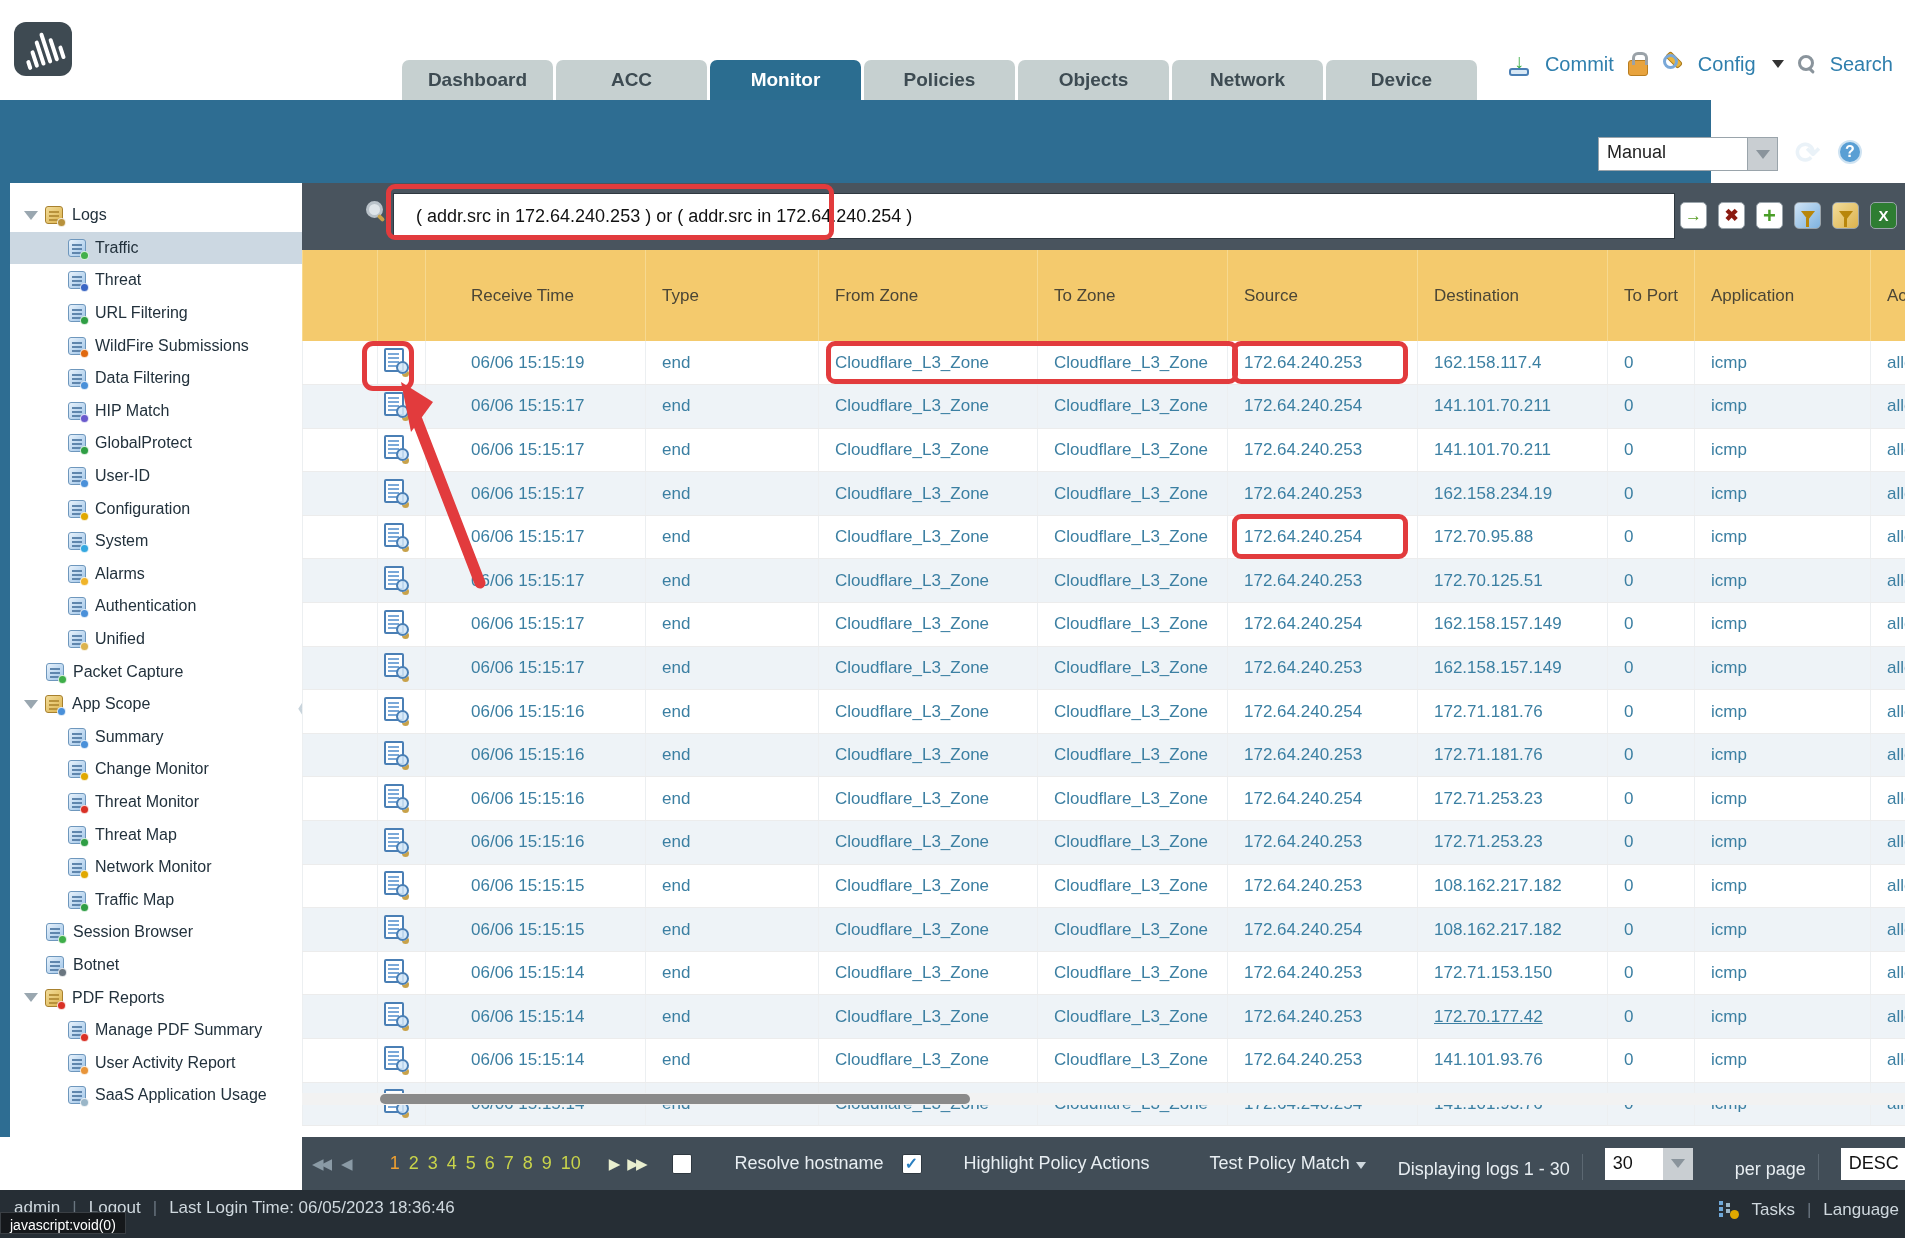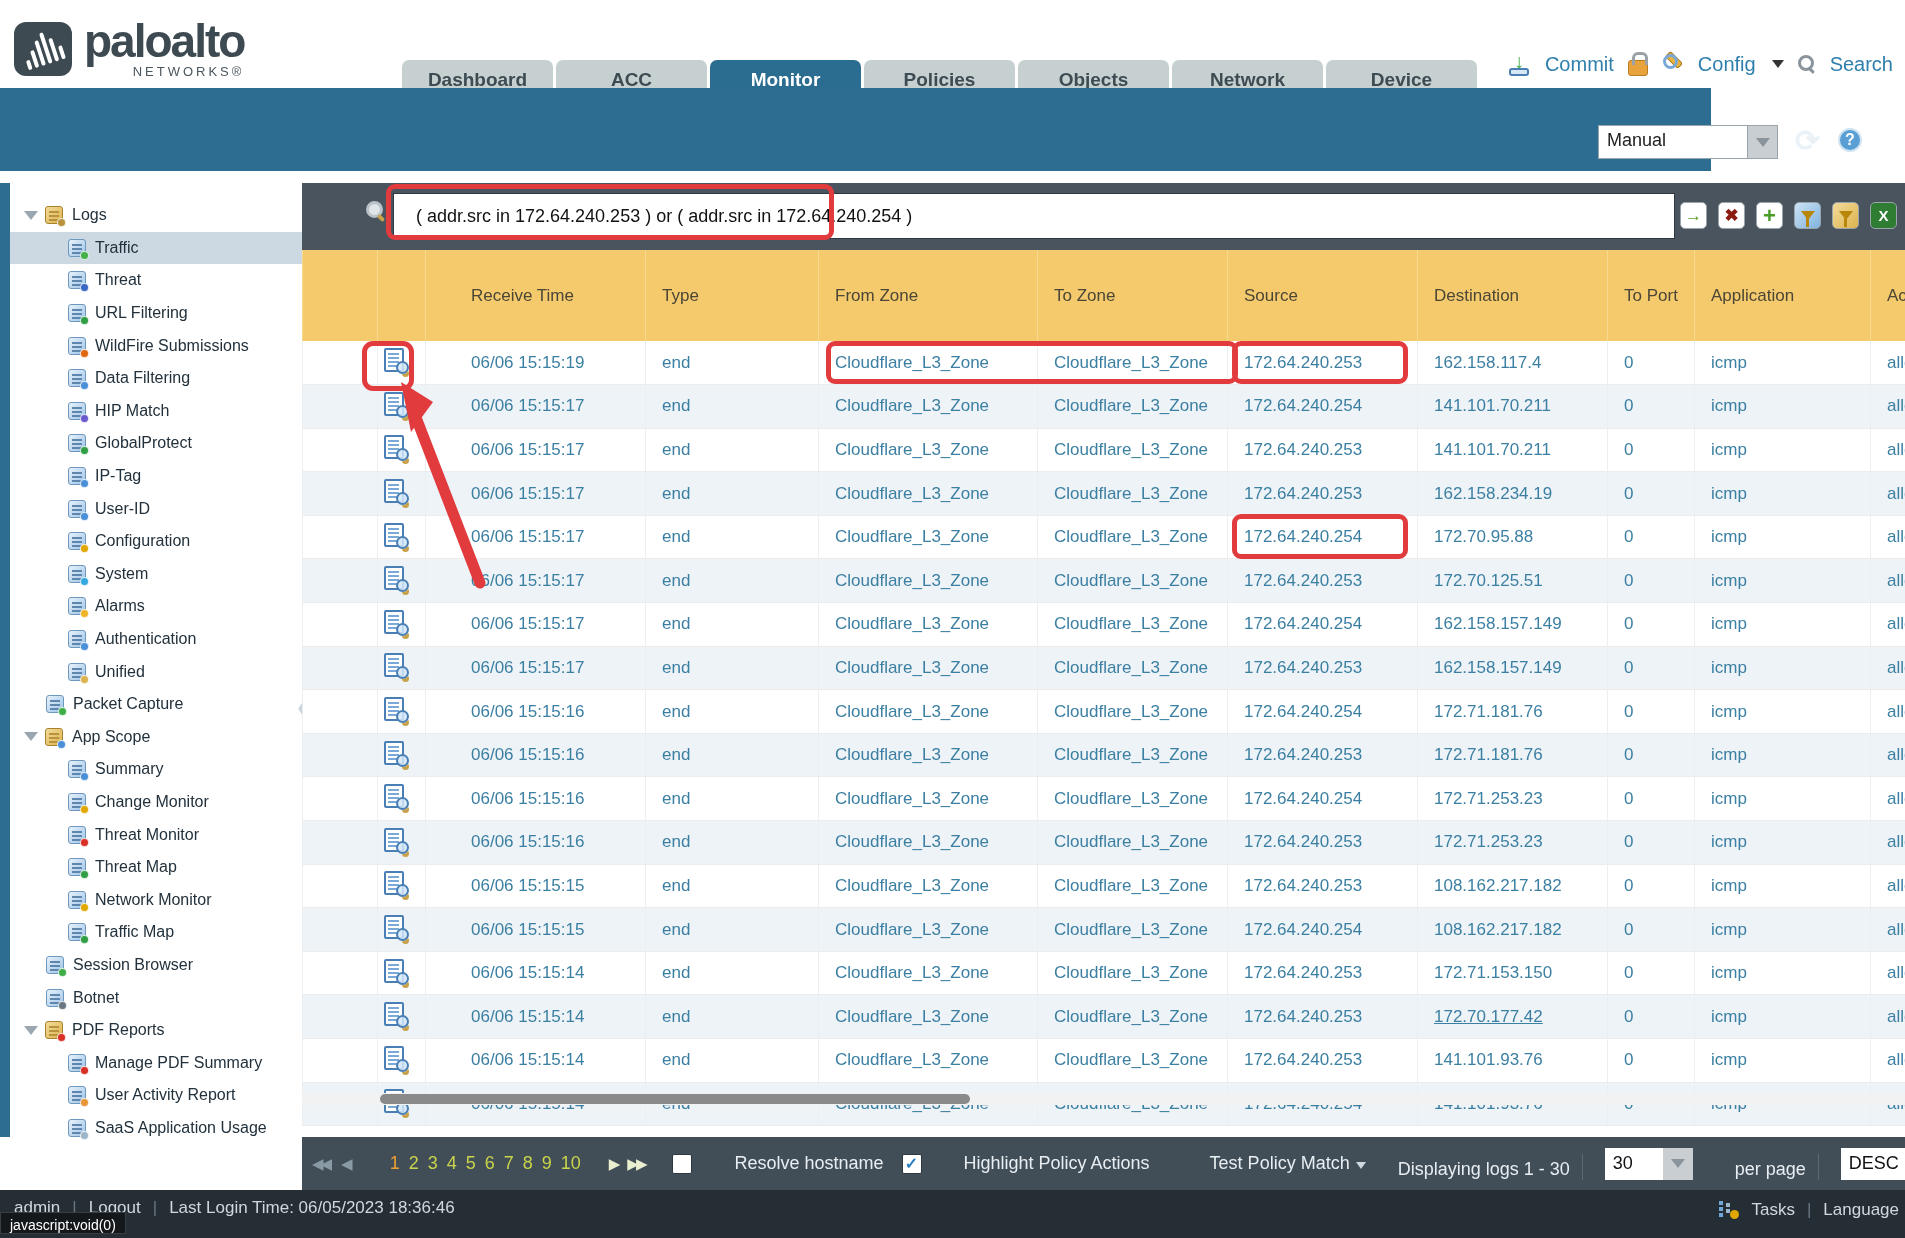--- a/index.html
+++ b/index.html
@@ -30,21 +30,21 @@
   .lock-ico:before { content:""; position:absolute; left:3px; top:-9px; width:10px; height:10px; border:3px solid #9aa2a8; border-bottom:none; border-radius:6px 6px 0 0; }
   .wrench-ico { width:22px; height:22px; position:relative; }
   .wrench-ico:before { content:""; position:absolute; left:3px; top:3px; width:16px; height:6px; background:#e8b43d; border:1px solid #a8791e; border-radius:3px; transform:rotate(45deg); }
   .wrench-ico:after { content:""; position:absolute; left:1px; top:1px; width:9px; height:9px; border:3px solid #7aa8d8; border-radius:50%; }
   .search-ico { width:18px; height:18px; position:relative; }
   .search-ico:before { content:""; position:absolute; left:0; top:0; width:10px; height:10px; border:3px solid #8a949c; border-radius:50%; }
   .search-ico:after { content:""; position:absolute; left:12px; top:12px; width:3px; height:7px; background:#8a949c; transform:rotate(-45deg); border-radius:2px; }
   .caret-down { display:inline-block; width:0; height:0; border-left:6px solid transparent; border-right:6px solid transparent; border-top:8px solid #333; margin-left:2px; }
 
   
-  .teal-band { position:absolute; left:0; top:88px; width:1711px; height:83px; background:#2e6d92; }
+  .teal-band { position:absolute; left:0; top:100px; width:1711px; height:83px; background:#2e6d92; }
   .refresh-select { position:absolute; left:1598px; top:37px; display:flex; }
   .refresh-select .val { width:150px; height:34px; background:#fff; border:1px solid #9aa4ab; font-size:18px; color:#222; padding:4px 8px; }
   .refresh-select .btn { width:30px; height:34px; background:#c9ced2; border:1px solid #9aa4ab; border-left:none; display:flex; align-items:center; justify-content:center; }
   .dd-arrow { width:0; height:0; border-left:7px solid transparent; border-right:7px solid transparent; border-top:9px solid #8a949c; }
   .refresh-ico { position:absolute; left:1795px; top:40px; width:28px; height:28px; color:#eaf2f8; font-size:30px; line-height:26px; font-weight:bold; }
   .help-area { position:absolute; left:1838px; top:40px; display:flex; align-items:center; gap:6px; color:#fff; font-size:18px; }
   .help-ico { width:24px; height:24px; border-radius:50%; background:#5a9fd4; border:2px solid #cfe3f2; color:#fff; font-weight:bold; font-size:16px; display:flex; align-items:center; justify-content:center; }
 
   
   .main { position:absolute; left:0; top:183px; width:1905px; height:954px; background:#2e6d92; }
@@ -144,24 +144,20 @@
     <div class="logo">
       <div class="logo-mark">
         <div class="logo-bars">
           <i style="height:10px"></i>
             <i style="height:18px"></i>
             <i style="height:26px"></i>
             <i style="height:32px"></i>
             <i style="height:24px"></i>
             <i style="height:14px"></i>
         </div>
-      </div>
-      <div class="logo-text">
-        <div class="logo-brand">paloalto</div>
-        <div class="logo-sub">NETWORKS®</div>
       </div>
     </div>
     <nav class="tabs" id="tabs">
         <div class="tab">Dashboard</div>
         <div class="tab">ACC</div>
         <div class="tab active">Monitor</div>
         <div class="tab">Policies</div>
         <div class="tab">Objects</div>
         <div class="tab">Network</div>
         <div class="tab">Device</div>
@@ -239,26 +235,20 @@
             <span class="nav-ico">
               <span class="badge" style="background: rgb(106, 90, 205);"></span>
             </span>
             <span>HIP Match</span>
           </div>
           <div class="nav-item d1">
             <span class="nav-ico">
               <span class="badge" style="background: rgb(47, 158, 68);"></span>
             </span>
             <span>GlobalProtect</span>
-          </div>
-          <div class="nav-item d1">
-            <span class="nav-ico">
-              <span class="badge" style="background: rgb(74, 144, 217);"></span>
-            </span>
-            <span>IP-Tag</span>
           </div>
           <div class="nav-item d1">
             <span class="nav-ico">
               <span class="badge" style="background: rgb(74, 144, 217);"></span>
             </span>
             <span>User-ID</span>
           </div>
           <div class="nav-item d1">
             <span class="nav-ico">
               <span class="badge" style="background: rgb(224, 168, 0);"></span>

